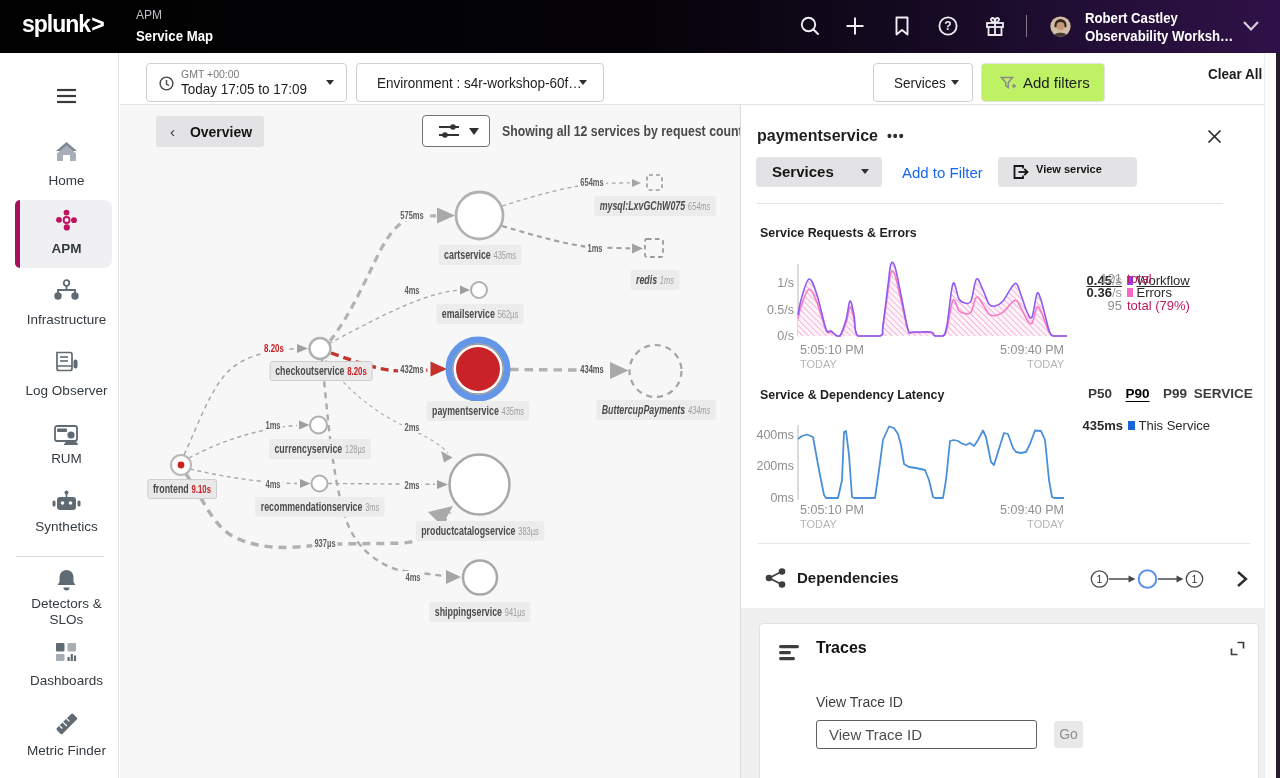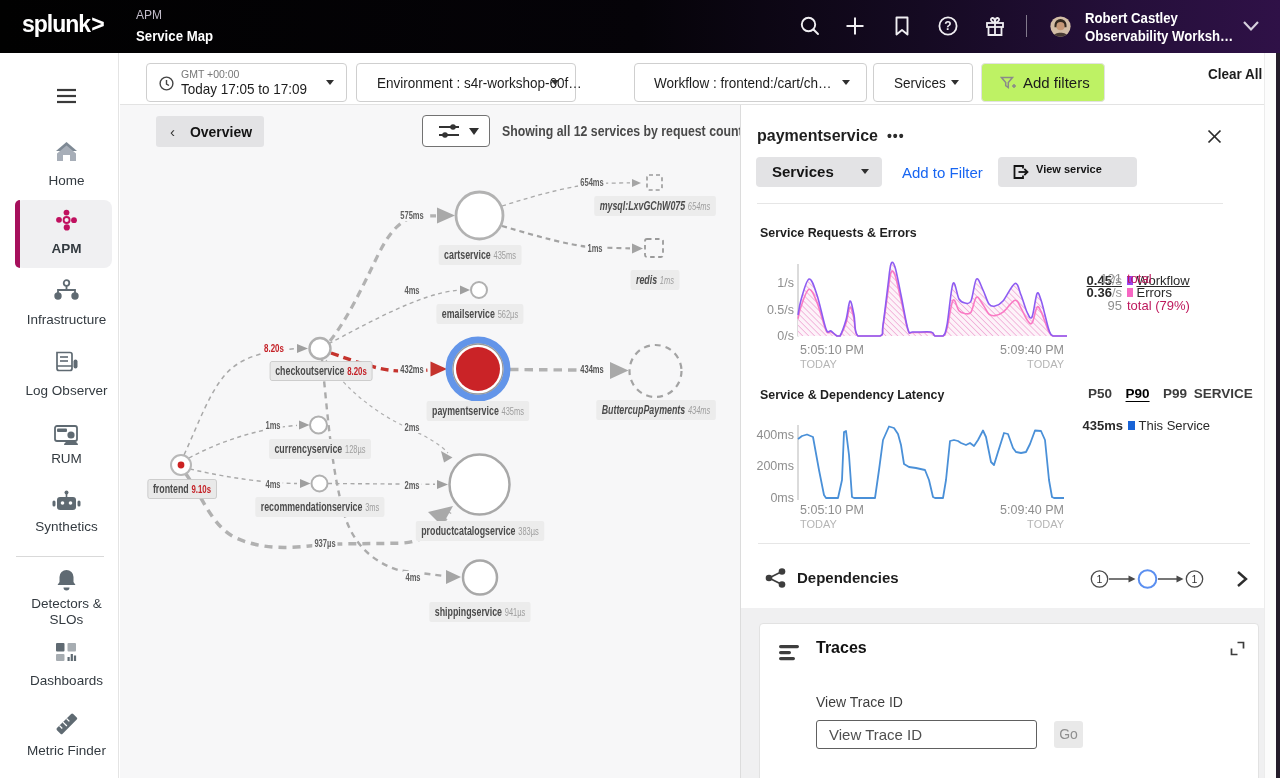--- a/index.html
+++ b/index.html
@@ -371,26 +371,22 @@
 <div id="fbar">
  <div class="fbox" style="left:26px;width:201px;">
   <svg style="position:absolute;left:12px;top:12px" width="15" height="15" viewBox="0 0 15 15">
         <circle cx="7.5" cy="7.5" r="6.4" fill="none" stroke="#444" stroke-width="1.4"></circle>
         <polyline points="7.5,4 7.5,8 10,9.5" fill="none" stroke="#444" stroke-width="1.4"></polyline>
       </svg>
   <div style="position:absolute;left:34px;top:4px;font-size:10.5px;color:#777;">GMT +00:00</div>
   <div class="ftxt" style="position:absolute;left:34px;top:16px;">Today 17:05 to 17:09</div>
   <span class="caret" style="position:absolute;right:12px;top:16px;"></span>
  </div>
- <div class="fbox" style="left:236px;width:220px;padding-left:35px;">
+ <div class="fbox" style="left:236px;width:248px;padding-left:35px;">
   <div class="ftxt" style="position:absolute;left:20px;top:10px;">Environment : s4r-workshop-60f…</div>
-  <span class="caret" style="position:absolute;right:16px;top:16px;"></span>
- </div>
- <div class="fbox" style="left:514px;width:233px;">
-  <div class="ftxt" style="position:absolute;left:19px;top:10px;">Workflow : frontend:/cart/ch…</div>
   <span class="caret" style="position:absolute;right:16px;top:16px;"></span>
  </div>
  <div class="fbox" style="left:753px;width:100px;">
   <div class="ftxt" style="position:absolute;left:20px;top:10px;">Services</div>
   <span class="caret" style="position:absolute;right:13px;top:16px;"></span>
  </div>
  <div class="fbox" style="left:861px;width:124px;background:#bef264;border-color:#e2e2e2;">
   <svg style="position:absolute;left:18px;top:11px" width="17" height="17" viewBox="0 0 17 17">
         <g stroke="#8a8a8a" stroke-width="1.5" fill="none">
           <path d="M1.5 2.5 h11 l-4.2 5 v5l-2.6 -1.8 v-3.2 z"></path>

